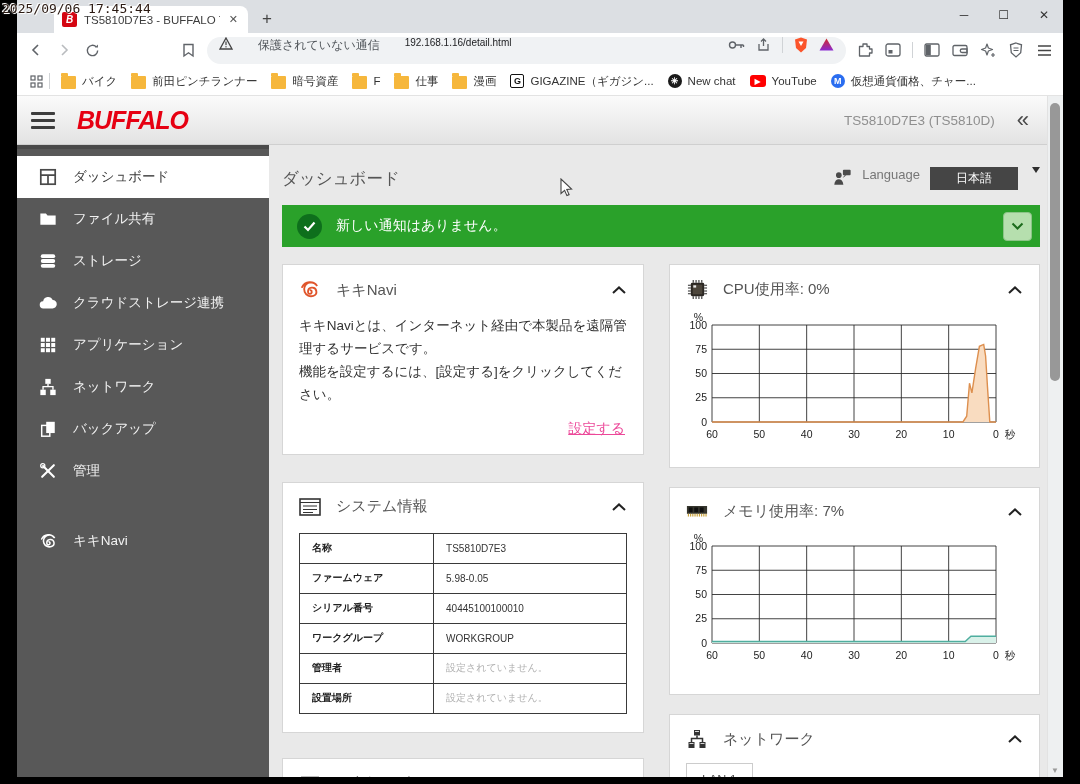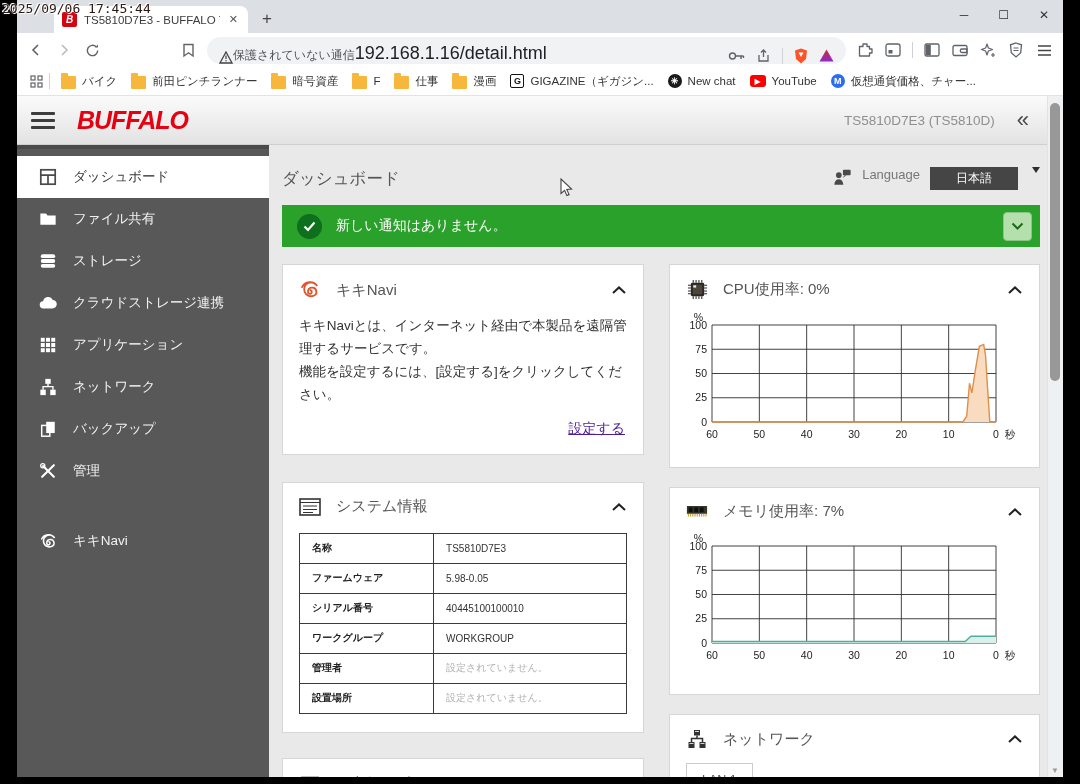--- a/index.html
+++ b/index.html
@@ -9,24 +9,24 @@
   .tabbar{height:33px;background:#dcdfe3;display:flex;align-items:flex-end;position:relative;flex:0 0 auto;}
   .tab{margin-left:37px;width:178px;height:27px;background:#fff;border-radius:8px 8px 0 0;display:flex;align-items:center;padding:0 8px;gap:7px;}
   .tab-title{font-size:11.5px;color:#3c3c3c;white-space:nowrap;overflow:hidden;flex:1;}
   .favicon{width:15px;height:15px;background:#d40511;color:#fff;font-weight:bold;font-style:italic;font-size:10px;display:flex;align-items:center;justify-content:center;border-radius:2px;flex:0 0 auto;}
   .tab-close{font-size:11px;color:#555;padding:0 2px;}
   .newtab{font-size:17px;color:#444;margin:0 0 4px 14px;}
   .wincontrols{position:absolute;right:14px;top:8px;display:flex;gap:30px;font-size:12px;color:#333;}
   .toolbar{height:34px;background:#fff;display:flex;align-items:center;padding:0 10px;gap:10px;flex:0 0 auto;}
   .navico{width:18px;height:18px;display:flex;align-items:center;justify-content:center;color:#5f6368;}
   .spacer60{width:58px;}
-  .omnibox{flex:1;height:27px;background:#f0f2f4;border-radius:14px;display:flex;align-items:flex-end;padding:0 12px;gap:0;min-width:0;}
+  .omnibox{flex:1;height:27px;background:#f0f2f4;border-radius:14px;display:flex;align-items:flex-start;padding:0 12px;gap:25px;min-width:0;}
   .warn-tri{width:14px;height:13px;flex:0 0 auto;}
   .sec-text{font-size:12px;color:#50555a;white-space:nowrap;}
-  .url-text{font-size:18px;color:#202124;white-space:nowrap;flex:1;}
+  .url-text{font-size:10px;color:#202124;white-space:nowrap;flex:1;}
   .omni-right{display:flex;align-items:center;gap:11px;}
   .vdiv{width:1px;height:16px;background:#d0d3d6;}
   .bookmarks{height:28px;background:#fff;border-bottom:1px solid #e3e3e3;display:flex;align-items:center;padding:0 10px;gap:4px;flex:0 0 auto;}
   .bm-item{display:flex;align-items:center;gap:6px;padding:2px 7px;font-size:11.5px;color:#333;white-space:nowrap;text-align:center;}
   .bm-ico{width:15px;height:13px;position:relative;display:flex;align-items:center;justify-content:center;font-size:9px;flex:0 0 auto;}
   .bm-folder{background:#f6b73c;border-radius:1px;margin-top:2px;}
   .bm-folder::before{content:"";position:absolute;top:-3px;left:0;width:7px;height:3px;background:#f6b73c;border-radius:1px 1px 0 0;}
   .bm-site{border-radius:50%;color:#fff;width:14px;height:14px;font-weight:bold;font-size:9px;}
   .bm-yt{border-radius:3px;color:#fff;width:16px;height:12px;font-size:8px;}
   .bm-boxed{background:#fff;border:1.5px solid #111;color:#111;width:12px;height:12px;font-weight:bold;border-radius:2px;}
@@ -63,21 +63,21 @@
   .cols{display:flex;gap:25px;margin-top:17px;align-items:flex-start;}
   .col-l{width:362px;flex:0 0 auto;display:flex;flex-direction:column;}
   .col-r{flex:1;display:flex;flex-direction:column;min-width:0;}
   .card{background:#fff;border:1px solid #d6d6d6;}
   .card-h{display:flex;align-items:center;gap:15px;padding:14px 16px 12px 16px;}
   .card-h .cic{width:22px;display:flex;align-items:center;justify-content:center;flex:0 0 auto;}
   .card-title{font-size:15px;color:#555;flex:1;}
   .chev{flex:0 0 auto;}
   .kiki-body{padding:2px 16px 0 16px;font-size:13.5px;color:#333;line-height:1.7;}
   .kiki-linkrow{text-align:right;padding:12px 18px 16px 16px;}
-  .kiki-link{color:#4c1d95;font-size:14px;text-decoration:underline;}
+  .kiki-link{color:#ec4899;font-size:14px;text-decoration:underline;}
   .sysinfo{margin:4px 16px 18px 16px;border-collapse:collapse;width:calc(100% - 32px);}
   .sysinfo td{border:1px solid #3a3a3a;font-size:10px;color:#333;height:29px;padding:0 12px;}
   .sysinfo td:first-child{font-weight:bold;width:41%;color:#222;}
   .sysinfo tr.muted td:last-child{color:#b0b0b0;}
   .chartwrap{padding:0 2px 6px 6px;}
   .lan-tab{display:inline-block;margin:2px 0 0 16px;border:1px solid #ccc;background:#fff;padding:9px 15px 12px 15px;font-size:12.5px;color:#555;}
   .mb27{margin-bottom:27px;}.mb25{margin-bottom:25px;}.mb19{margin-bottom:19px;}
   .h-cpu{height:202px;}.h-mem{height:206px;}
   .stub{overflow:hidden;}
   

